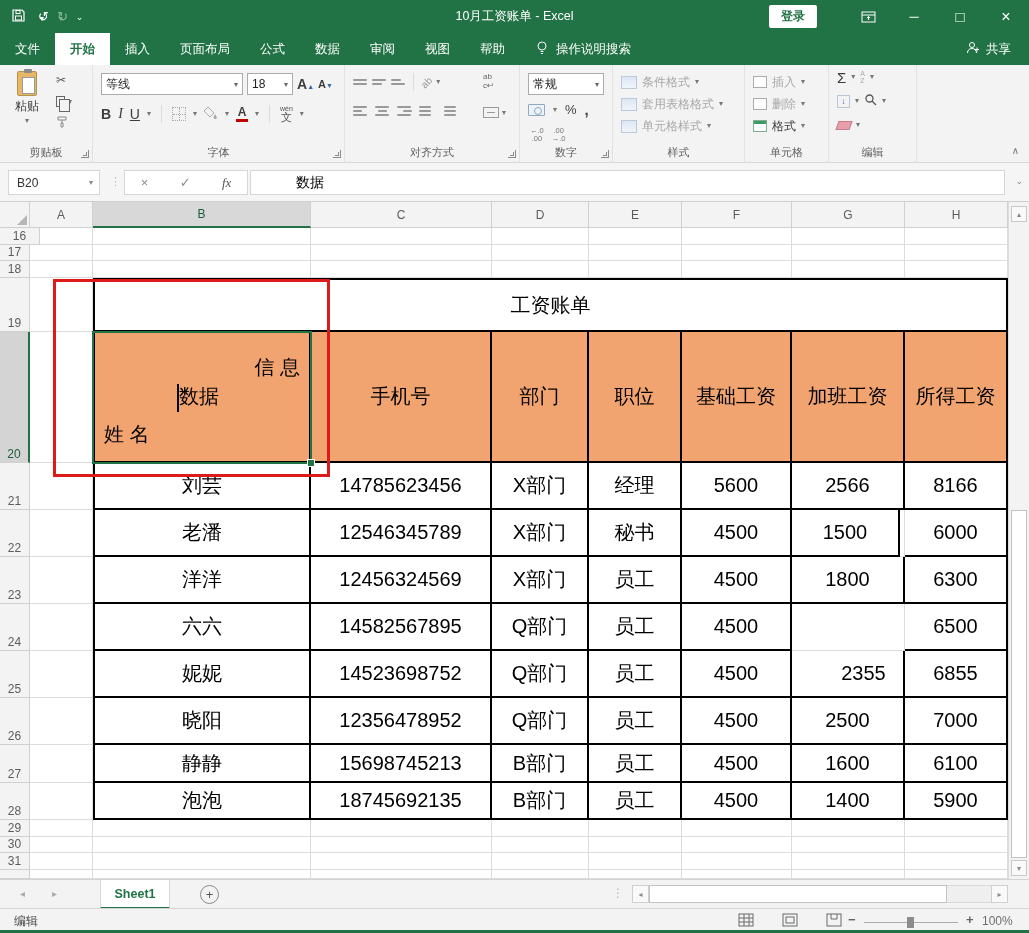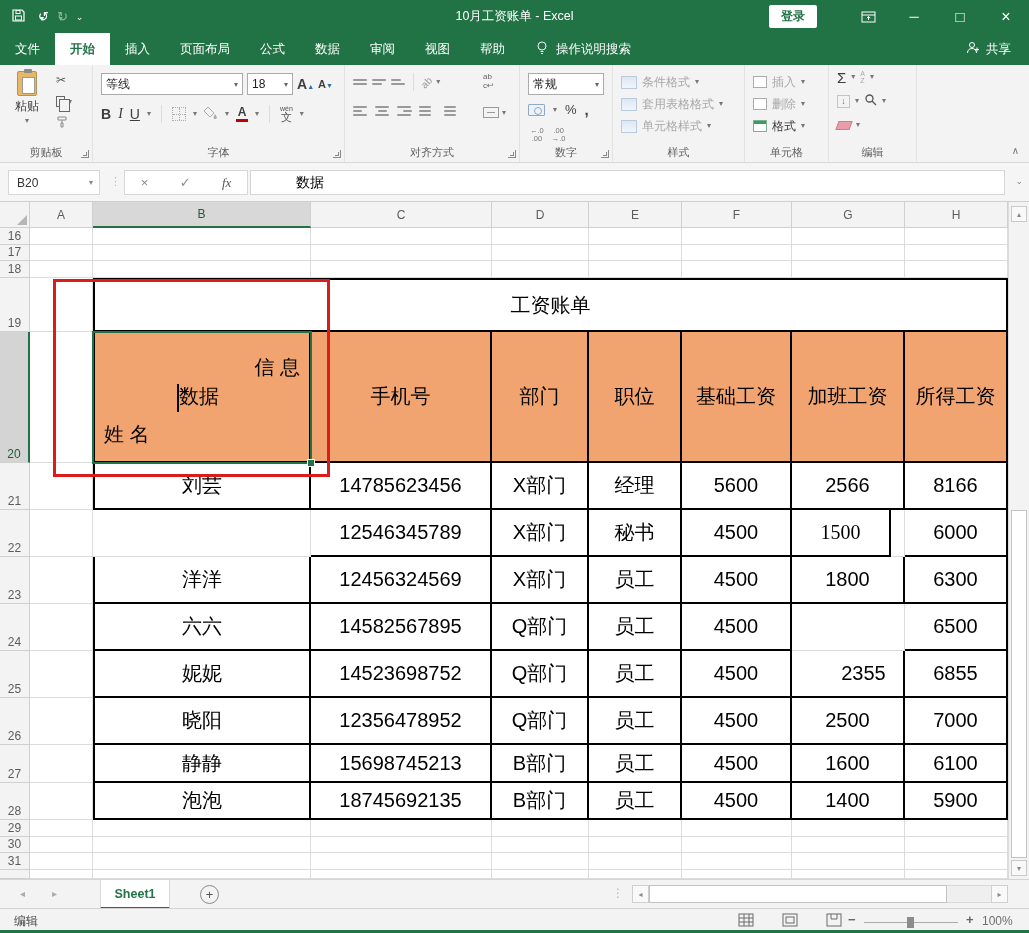--- a/index.html
+++ b/index.html
@@ -459,21 +459,21 @@
         <span class="corner-tri"></span>
       </div>
       <div class="hcell" style="left: 30px; top: 0px; width: 63px; height: 26px;">A</div>
       <div class="hcell selcol" style="left: 93px; top: 0px; width: 218px; height: 26px;">B</div>
       <div class="hcell" style="left: 311px; top: 0px; width: 181px; height: 26px;">C</div>
       <div class="hcell" style="left: 492px; top: 0px; width: 97px; height: 26px;">D</div>
       <div class="hcell" style="left: 589px; top: 0px; width: 93px; height: 26px;">E</div>
       <div class="hcell" style="left: 682px; top: 0px; width: 110px; height: 26px;">F</div>
       <div class="hcell" style="left: 792px; top: 0px; width: 113px; height: 26px;">G</div>
       <div class="hcell" style="left: 905px; top: 0px; width: 103px; height: 26px;">H</div>
-      <div class="hcell rowh" style="left: 0px; top: 26px; width: 30px; height: 17px;">
+      <div class="hcell rowh" style="left: 0px; top: 26px; width: 40px; height: 17px;">
         <span class="rnum">16</span>
       </div>
       <div class="gcell" style="left: 30px; top: 26px; width: 63px; height: 17px;"></div>
       <div class="gcell" style="left: 93px; top: 26px; width: 218px; height: 17px;"></div>
       <div class="gcell" style="left: 311px; top: 26px; width: 181px; height: 17px;"></div>
       <div class="gcell" style="left: 492px; top: 26px; width: 97px; height: 17px;"></div>
       <div class="gcell" style="left: 589px; top: 26px; width: 93px; height: 17px;"></div>
       <div class="gcell" style="left: 682px; top: 26px; width: 110px; height: 17px;"></div>
       <div class="gcell" style="left: 792px; top: 26px; width: 113px; height: 17px;"></div>
       <div class="gcell" style="left: 905px; top: 26px; width: 103px; height: 17px;"></div>
@@ -666,25 +666,26 @@
       <div class="tcell orange" style="left: 682px; top: 130px; width: 110px; height: 131px;">基础工资</div>
       <div class="tcell orange" style="left: 792px; top: 130px; width: 113px; height: 131px;">加班工资</div>
       <div class="tcell orange" style="left: 905px; top: 130px; width: 103px; height: 131px;">所得工资</div>
       <div class="tcell bleft" style="left: 93px; top: 261px; width: 218px; height: 47px;">刘芸</div>
       <div class="tcell" style="left: 311px; top: 261px; width: 181px; height: 47px;">14785623456</div>
       <div class="tcell" style="left: 492px; top: 261px; width: 97px; height: 47px;">X部门</div>
       <div class="tcell" style="left: 589px; top: 261px; width: 93px; height: 47px;">经理</div>
       <div class="tcell" style="left: 682px; top: 261px; width: 110px; height: 47px;">5600</div>
       <div class="tcell" style="left: 792px; top: 261px; width: 113px; height: 47px;">2566</div>
       <div class="tcell" style="left: 905px; top: 261px; width: 103px; height: 47px;">8166</div>
+      <div class="tcell bleft" style="left: 93px; top: 308px; width: 218px; height: 47px;">老潘</div>
       <div class="tcell" style="left: 311px; top: 308px; width: 181px; height: 47px; text-align: right;">12546345789</div>
       <div class="tcell" style="left: 492px; top: 308px; width: 97px; height: 47px;">X部门</div>
       <div class="tcell" style="left: 589px; top: 308px; width: 93px; height: 47px;">秘书</div>
       <div class="tcell" style="left: 682px; top: 308px; width: 110px; height: 47px;">4500</div>
-      <div class="tcell" style="left: 792px; top: 308px; width: 99px; height: 47px; font-family: Liberation Serif, serif;">1500</div>
+      <div class="tcell" style="left: 792px; top: 308px; width: 108px; height: 47px;">1500</div>
       <div class="tcell" style="left: 905px; top: 308px; width: 103px; height: 47px;">6000</div>
       <div class="tcell bleft" style="left: 93px; top: 355px; width: 218px; height: 47px;">洋洋</div>
       <div class="tcell" style="left: 311px; top: 355px; width: 181px; height: 47px;">12456324569</div>
       <div class="tcell" style="left: 492px; top: 355px; width: 97px; height: 47px;">X部门</div>
       <div class="tcell" style="left: 589px; top: 355px; width: 93px; height: 47px;">员工</div>
       <div class="tcell" style="left: 682px; top: 355px; width: 110px; height: 47px;">4500</div>
       <div class="tcell" style="left: 792px; top: 355px; width: 113px; height: 47px;">1800</div>
       <div class="tcell" style="left: 905px; top: 355px; width: 103px; height: 47px;">6300</div>
       <div class="tcell bleft" style="left: 93px; top: 402px; width: 218px; height: 47px;">六六</div>
       <div class="tcell" style="left: 311px; top: 402px; width: 181px; height: 47px;">14582567895</div>

